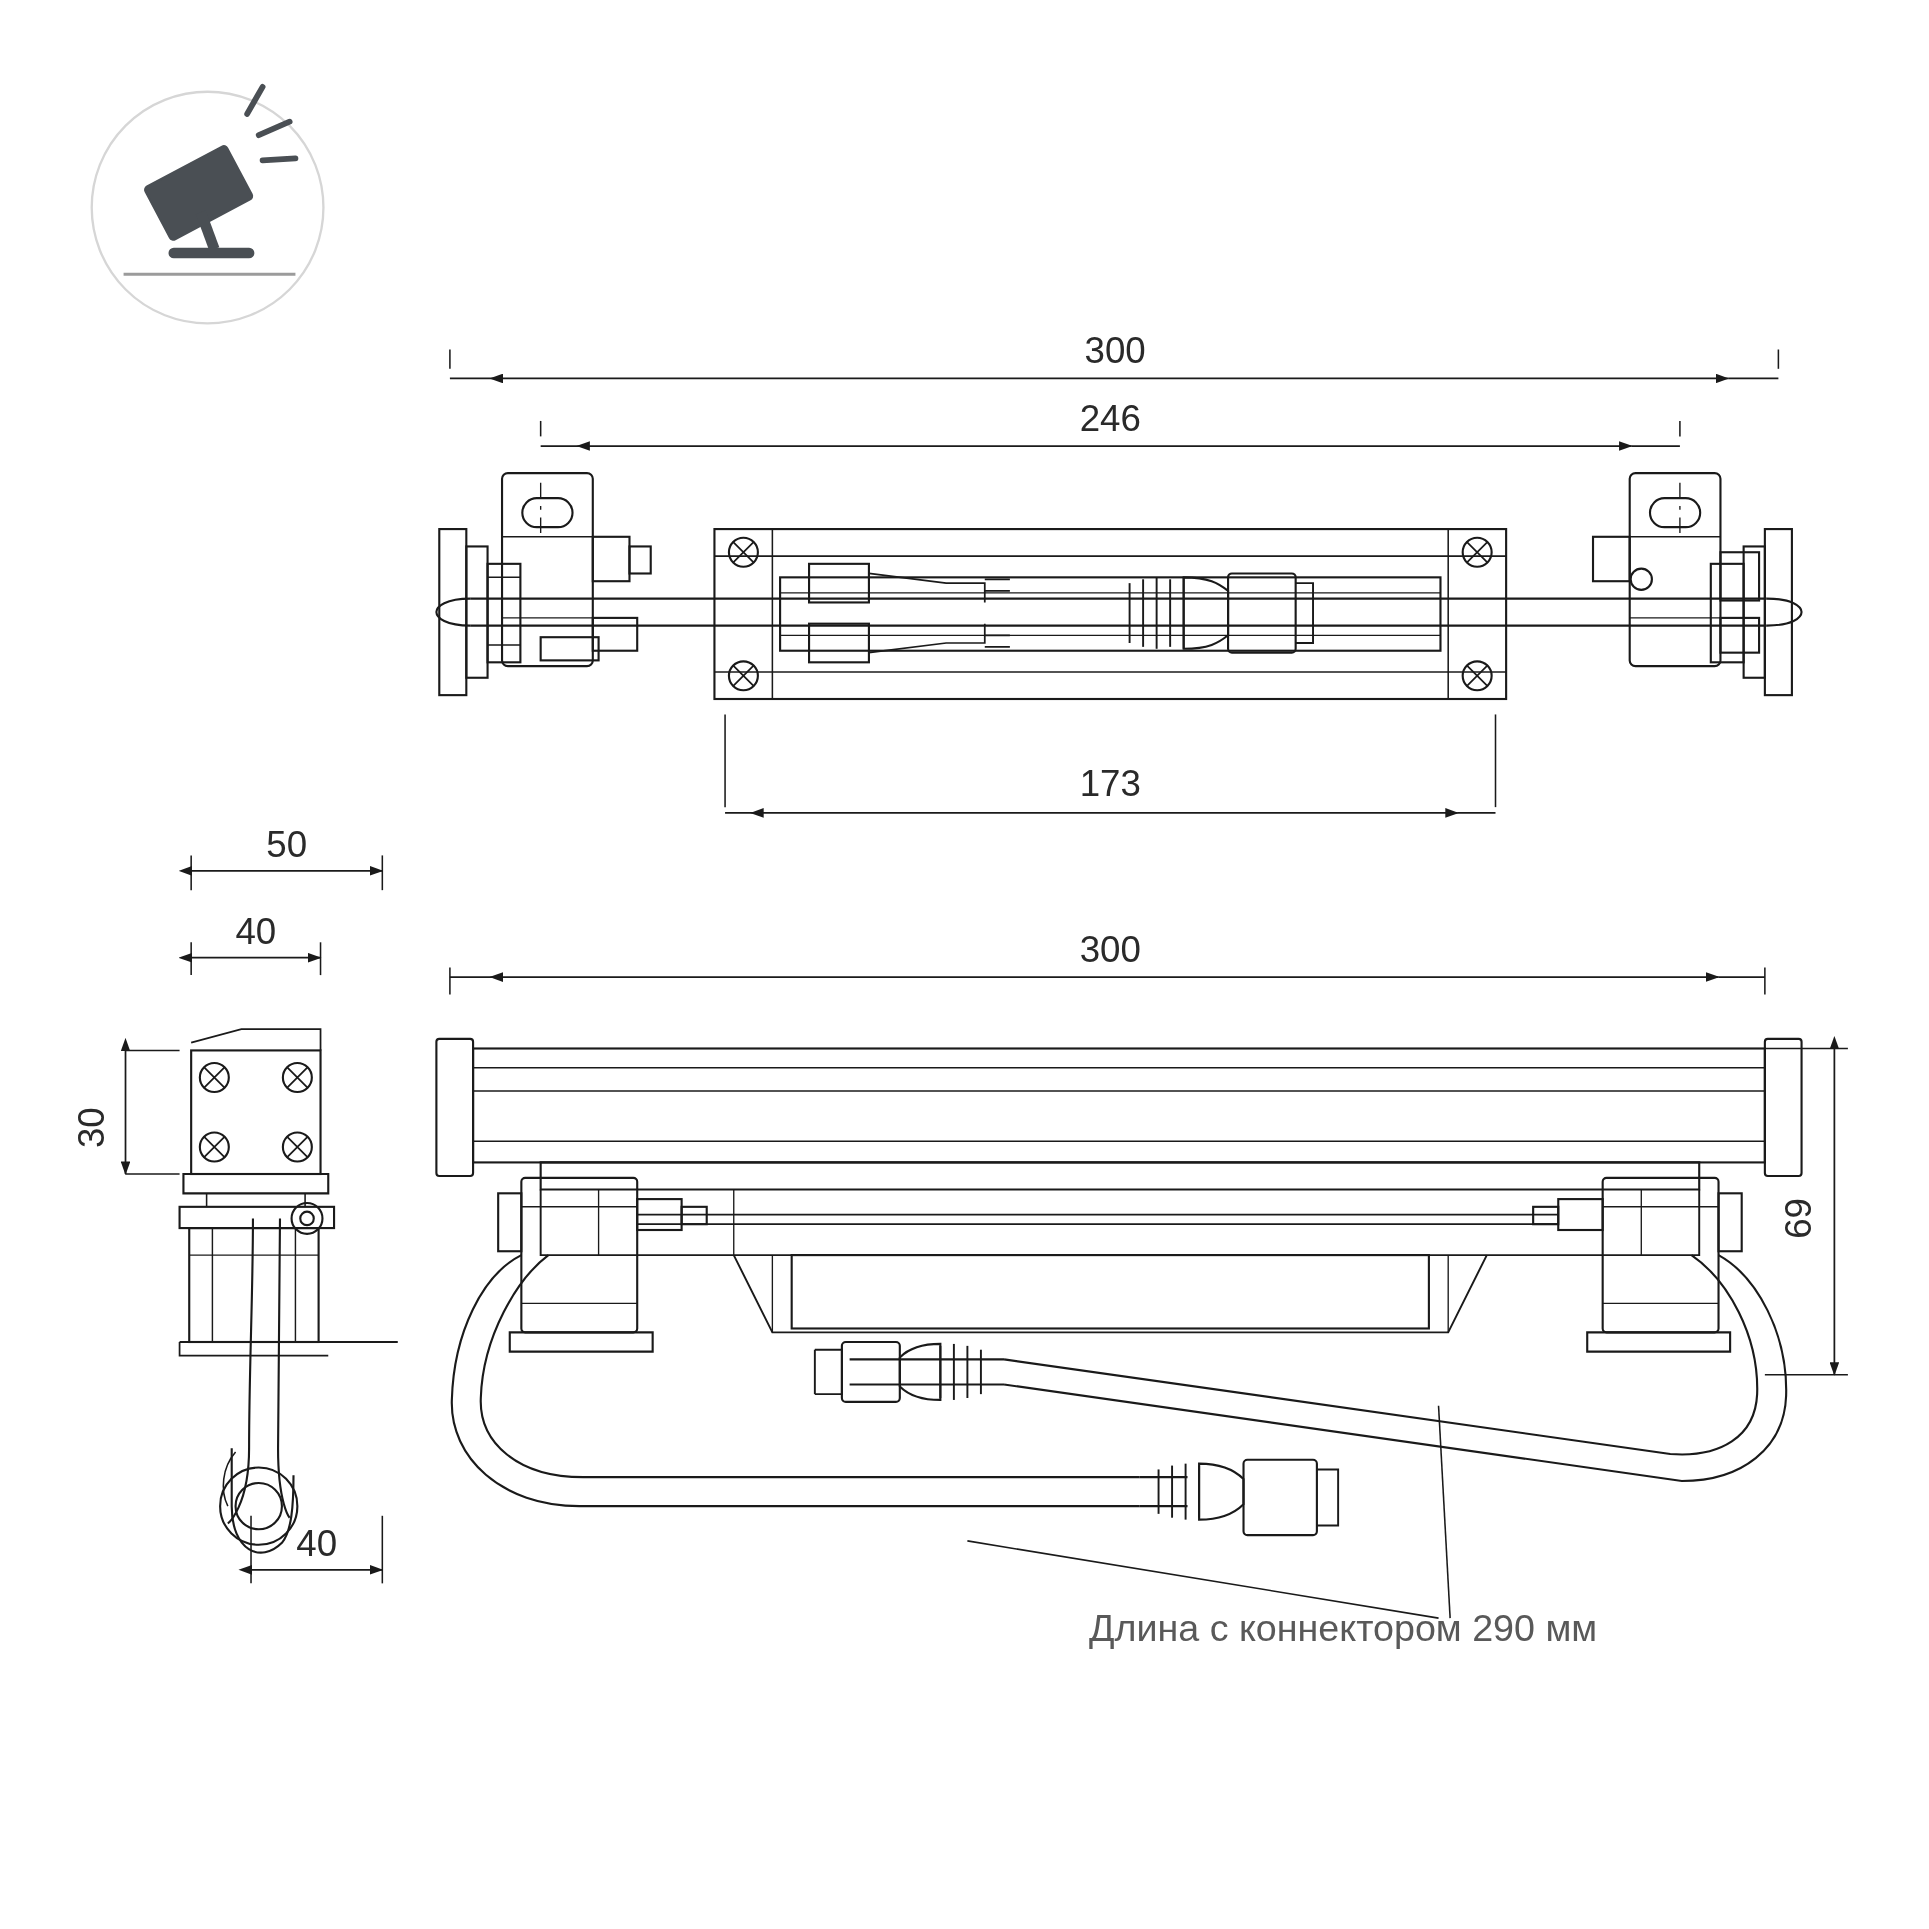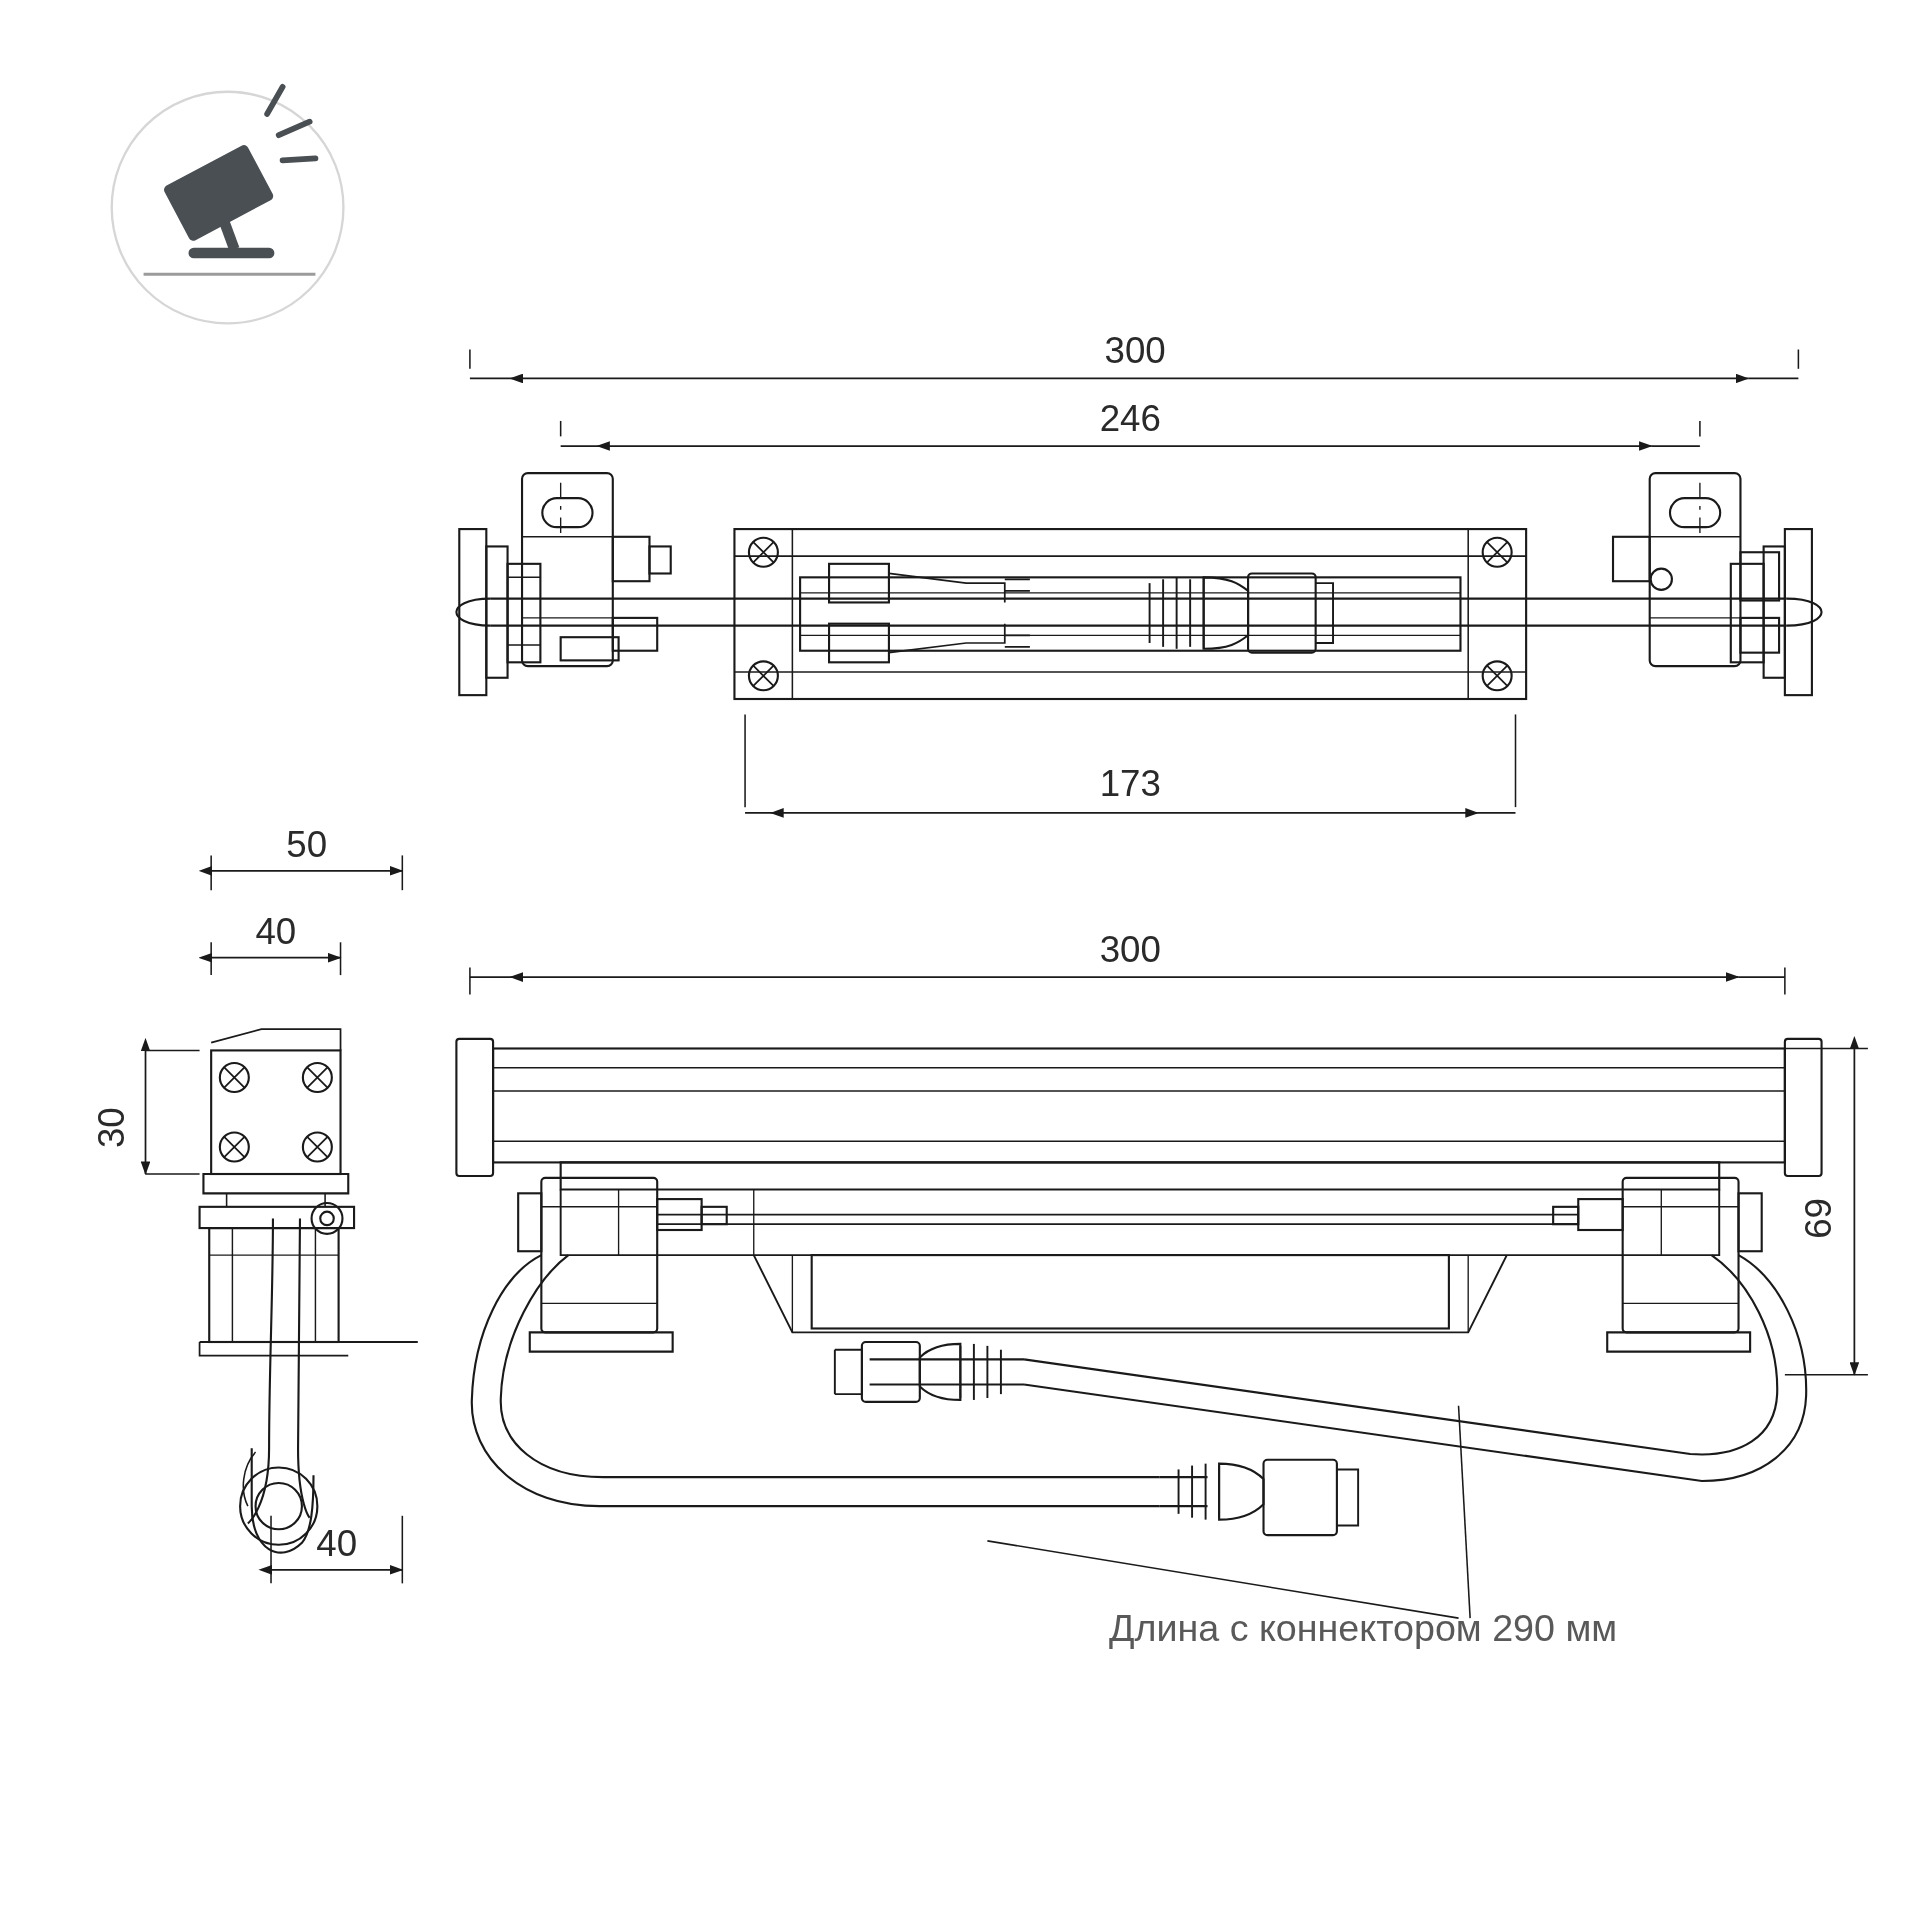--- a/index.html
+++ b/index.html
@@ -14,21 +14,20 @@
     color: #1a1a1a;
     position: relative;
     overflow: hidden;
   }
   #sheet {
     position: absolute;
     left: 0;
     top: 0;
     width: 1710px;
     height: 1929px;
-    padding-left: 20px;
   }
   svg { display: block; }
   .dimtext {
     font-family: "Liberation Sans", sans-serif;
     font-size: 38px;
     fill: #2a2a2a;
   }
   .notetext {
     font-family: "Liberation Sans", sans-serif;
     font-size: 39px;

